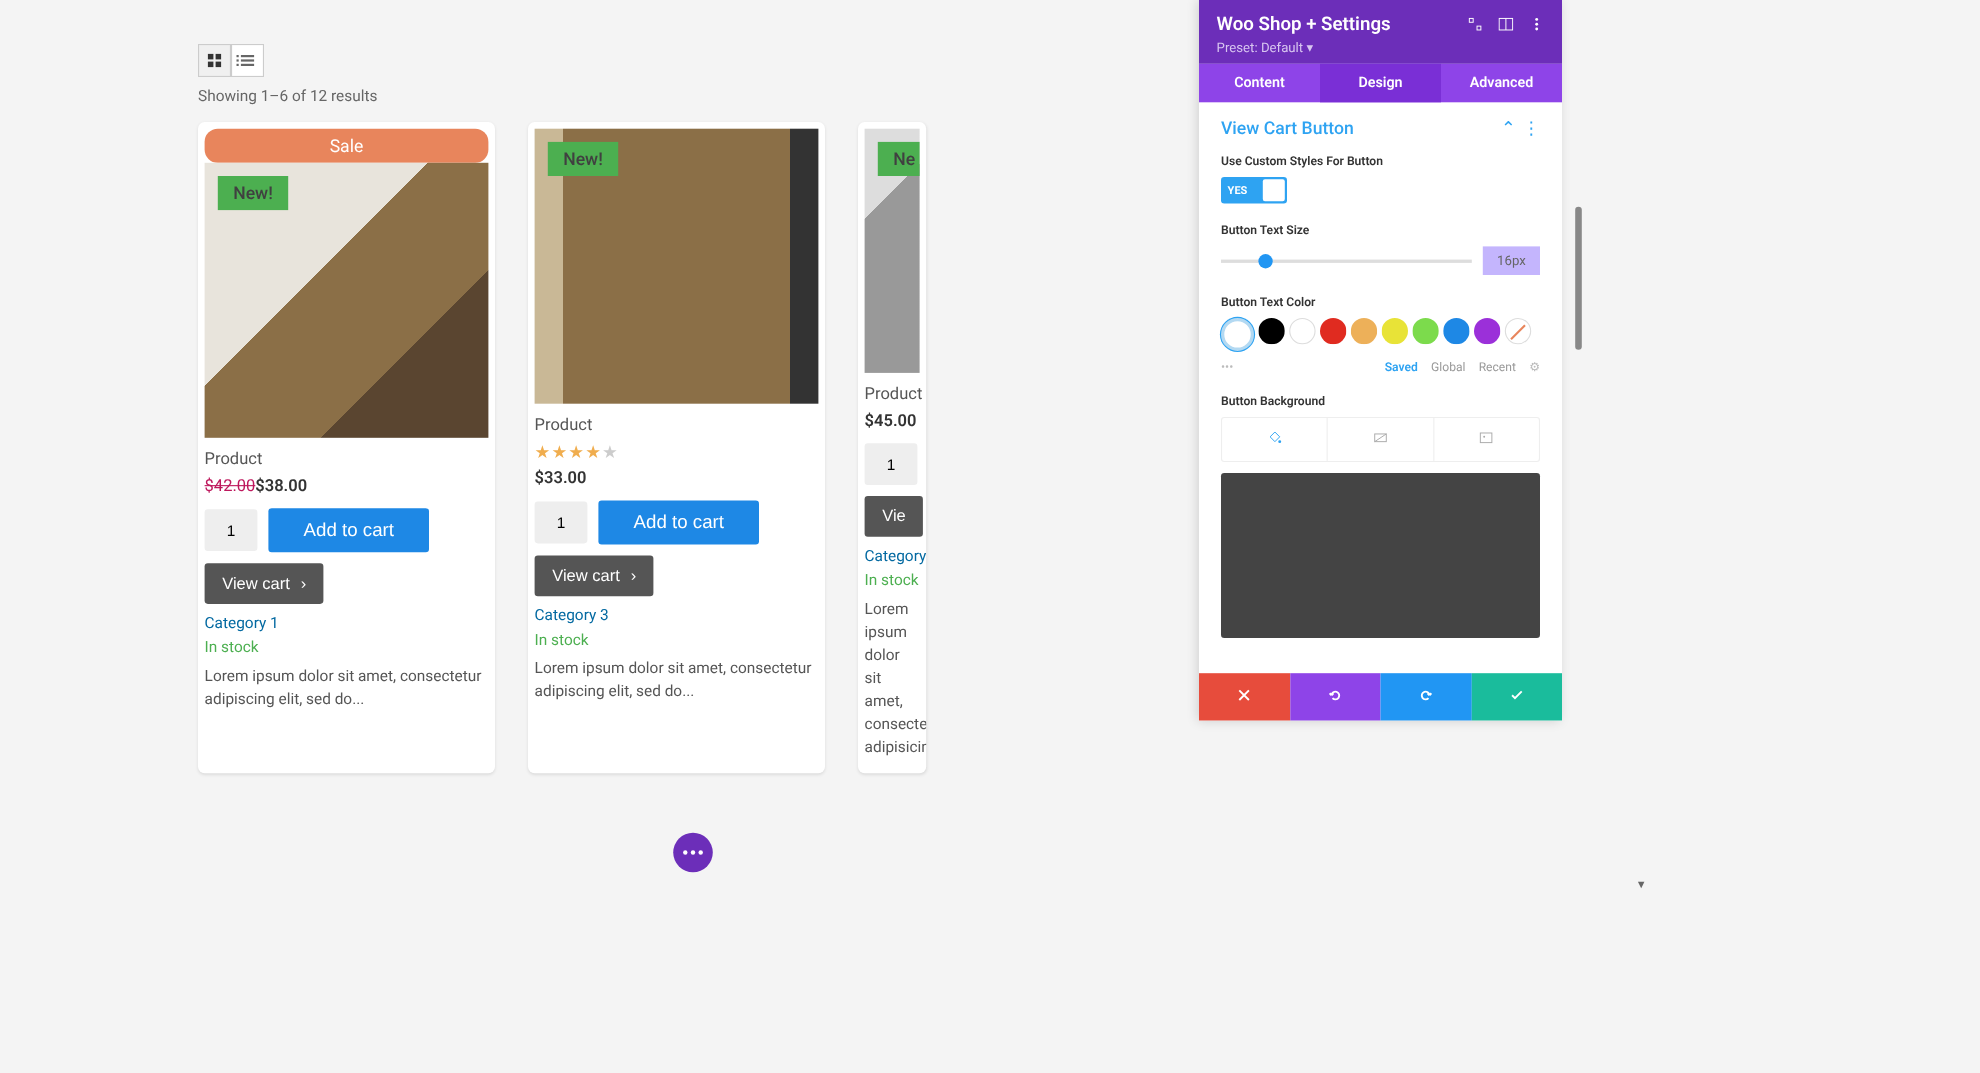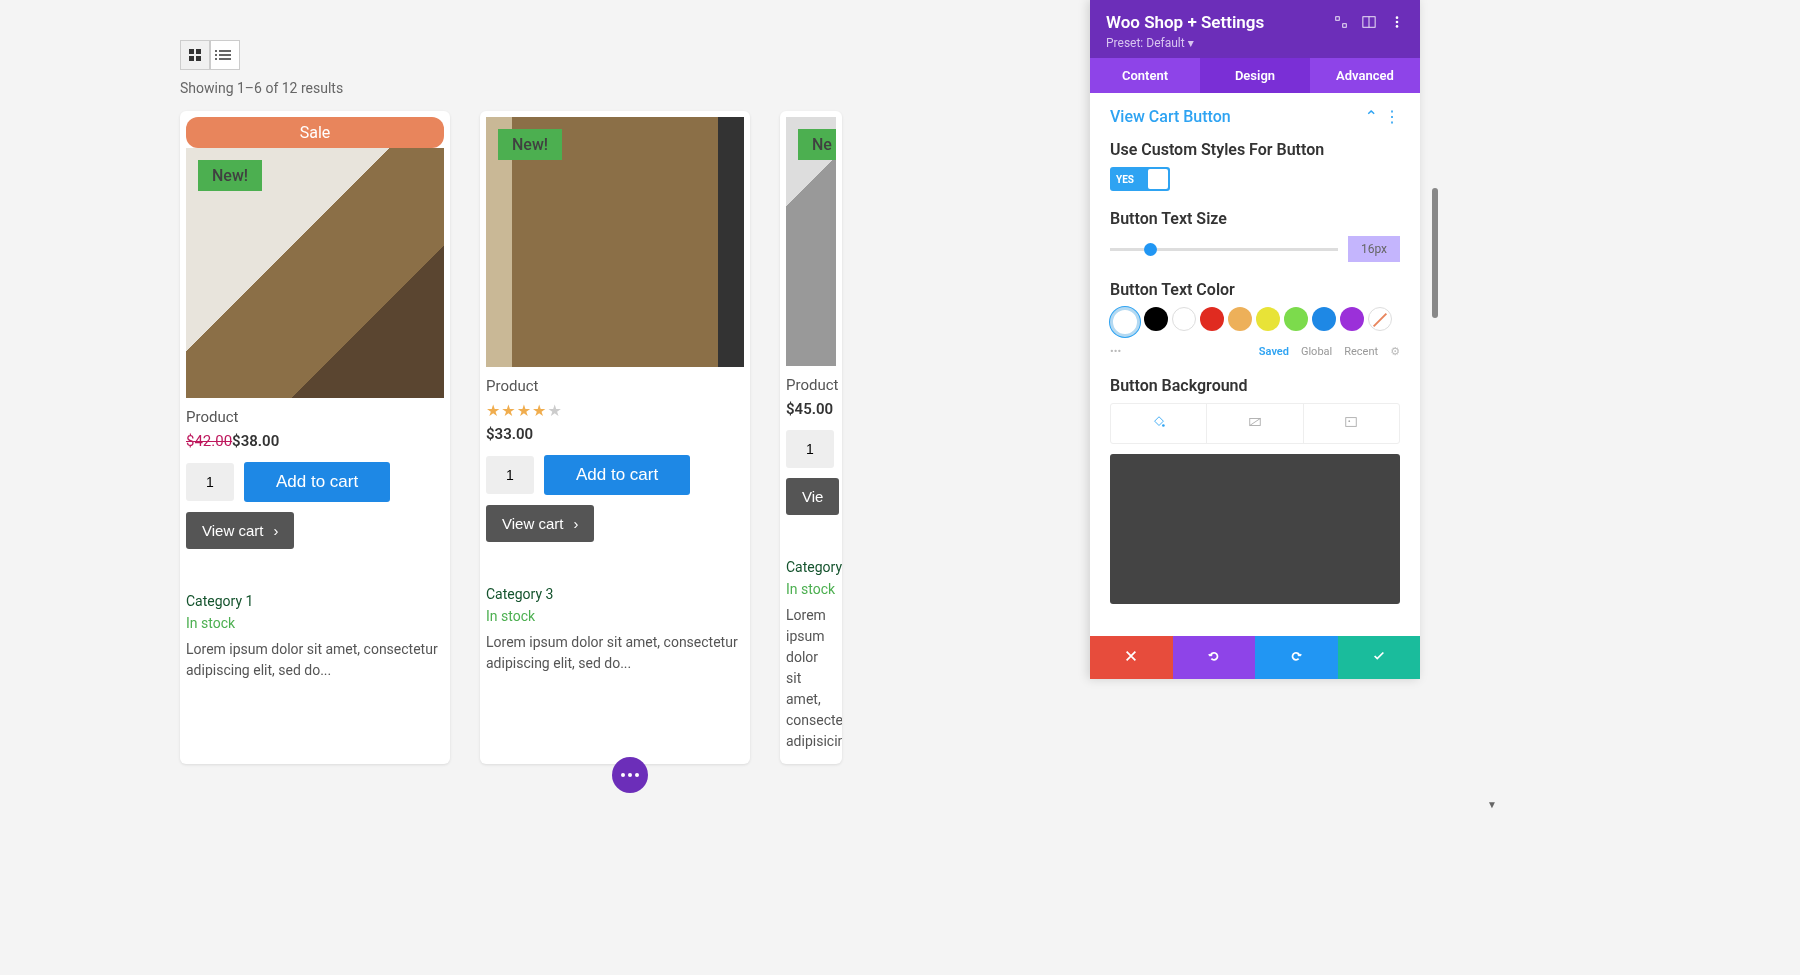--- a/index.html
+++ b/index.html
@@ -27,21 +27,21 @@
 .stars { display: flex; gap: 1px; margin-bottom: 5px; }
 .star { color: #f0ad4e; font-size: 16px; }
 .star.empty { color: #ccc; }
 .price { font-size: 15px; margin-bottom: 12px; }
 .price .old { color: #be185d; text-decoration: line-through; }
 .price .new { color: #333; font-weight: 600; }
 .cart-row { display: flex; gap: 10px; align-items: center; margin-bottom: 10px; }
 .qty-input { width: 48px; height: 38px; border: none; background: #eee; text-align: center; font-size: 14px; border-radius: 3px; }
 .add-cart-btn { background: #1e88e5; color: #fff; border: none; padding: 10px 32px; font-size: 17px; border-radius: 3px; cursor: pointer; }
 .view-cart-btn { background: #555; color: #fff; border: none; padding: 10px 16px; font-size: 15px; border-radius: 3px; cursor: pointer; display: inline-flex; align-items: center; gap: 10px; margin-bottom: 10px; }
-.category-link { color: #14532d; font-size: 14px; margin-bottom: 6px; margin-top: 34px; }
+.category-link { color: #0369a1; font-size: 14px; margin-bottom: 6px; }
 .stock-status { color: #4caf50; font-size: 14px; margin-bottom: 8px; }
 .description { color: #555; font-size: 14px; line-height: 1.5; }
 
 
 .img1 { background: linear-gradient(135deg, #e8e4dc 40%, #8b6f47 40%, #8b6f47 70%, #5a4530 70%); }
 .img2 { background: linear-gradient(90deg, #c9b896 10%, #8b6f47 10%, #8b6f47 90%, #333 90%); }
 .img3 { background: linear-gradient(135deg, #ddd 30%, #999 30%); }
 
 
 .settings-panel { position: absolute; top: 0; right: 80px; width: 330px; background: #fff; box-shadow: -2px 0 10px rgba(0,0,0,0.15); z-index: 100; }
@@ -49,21 +49,21 @@
 .panel-title { font-size: 17px; font-weight: 600; display:flex; align-items:center; justify-content:space-between;}
 .panel-title-icons { display: flex; gap: 14px; align-items:center; }
 .panel-title-icons svg { width: 14px; height: 14px; fill: #fff; cursor:pointer; }
 .preset-row { font-size: 12px; margin-top: 4px; color: #d8c5f0; }
 .tabs { display: flex; background: #8e44e8; }
 .tab { flex:1; padding: 10px 0; text-align: center; color: #fff; font-size: 13px; font-weight: 600; cursor: pointer; }
 .tab.active { background: #7a2fd6; }
 .panel-body { padding: 14px 20px; max-height: 560px; overflow-y: auto; }
 .section-title { color: #2ea3f2; font-size: 16px; font-weight: 500; margin-bottom: 14px; display:flex; justify-content:space-between; align-items:center;}
 .section-icons { display:flex; gap:6px; align-items:center; }
-.setting-label { color: #333; font-size: 16px; font-weight: 600; margin-bottom: 8px; }
+.setting-label { color: #333; font-size: 11px; font-weight: 600; margin-bottom: 8px; }
 .toggle { width: 60px; height: 24px; background: #2ea3f2; border-radius: 3px; position: relative; cursor: pointer; display:flex; align-items:center; }
 .toggle-text { color:#fff; font-size:10px; font-weight:700; padding-left:6px; }
 .toggle-knob { position: absolute; right: 2px; top: 2px; width: 20px; height: 20px; background: #fff; border-radius: 2px; }
 .setting-group { margin-bottom: 18px; }
 .slider-row { display: flex; align-items: center; gap: 10px; }
 .slider-track { flex: 1; height: 3px; background: #ddd; position: relative; }
 .slider-thumb { position: absolute; left: 15%; top: -5px; width: 13px; height: 13px; background: #2196f3; border-radius: 50%; }
 .slider-value { width: 52px; height: 26px; background: #c4b5fd; display:flex; align-items:center; justify-content:center; font-size:12px; color:#666; }
 .color-swatches { display: flex; gap: 4px; flex-wrap: wrap; margin-bottom:8px;}
 .swatch { width: 24px; height: 24px; border-radius: 50%; cursor: pointer; border: 1px solid transparent; }
@@ -164,21 +164,21 @@
             <span>View cart</span>
             <span>›</span>
           </button>
         <div class="category-link">Category 3</div>
         <div class="stock-status">In stock</div>
         <div class="description">Lorem ipsum dolor sit amet, consectetur adipiscing elit, sed do...</div>
       </div>
     </div>
 
     <div class="product-card" style="width:62px; overflow:hidden;">
-      <div class="product-img img3" style="height:249px;text-decoration:underline;">
+      <div class="product-img img3" style="height:222px;text-decoration:underline;">
         <div class="new-badge">Ne</div>
       </div>
       <div class="product-content">
         <div class="product-title">Product</div>
         <div class="price"><span class="new">$45.00</span></div>
         <div class="cart-row">
             <input class="qty-input" value="1" style="">
           </div>
         <button class="view-cart-btn">Vie</button>
         <div class="category-link">Category</div>

